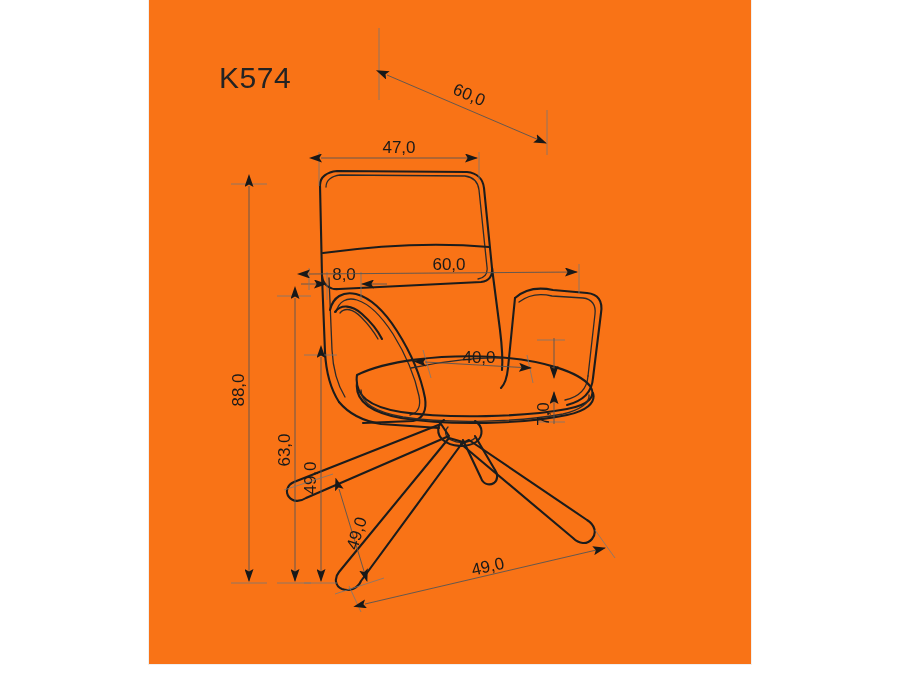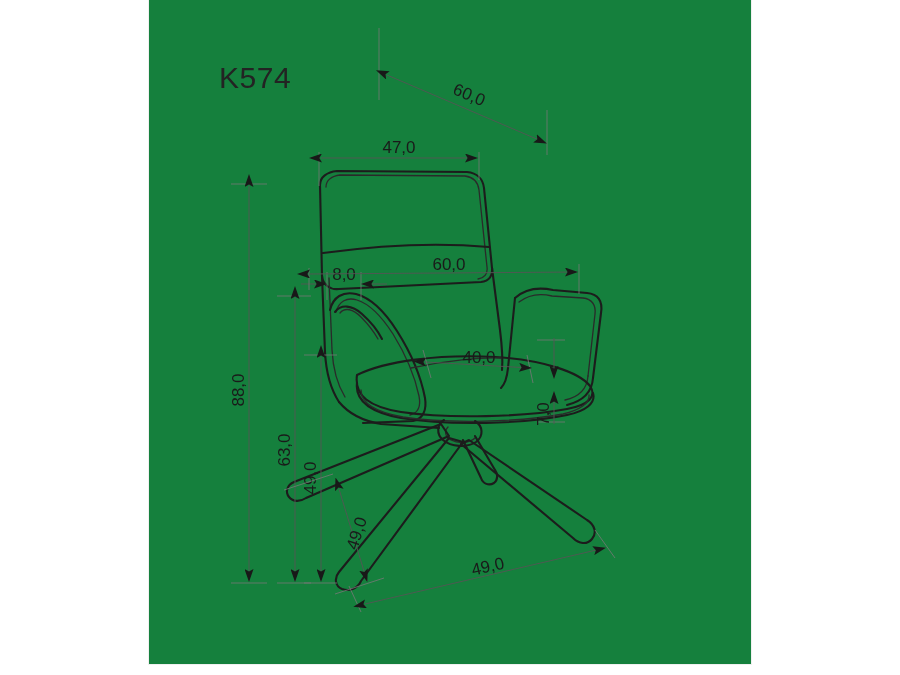--- a/index.html
+++ b/index.html
@@ -19,21 +19,21 @@
     width: 900px;
     height: 675px;
     background: #ffffff;
   }
   #sheet {
     position: absolute;
     left: 148px;
     top: 0px;
     width: 604px;
     height: 665px;
-    background: #15803d;
+    background: #f97316;
     border-left: 1px solid #f0f0f0;
     border-right: 1px solid #f0f0f0;
     border-bottom: 1px solid #f0f0f0;
     box-sizing: border-box;
     overflow: hidden;
   }
   #drawing-svg {
     position: absolute;
     left: 0;
     top: 0;

